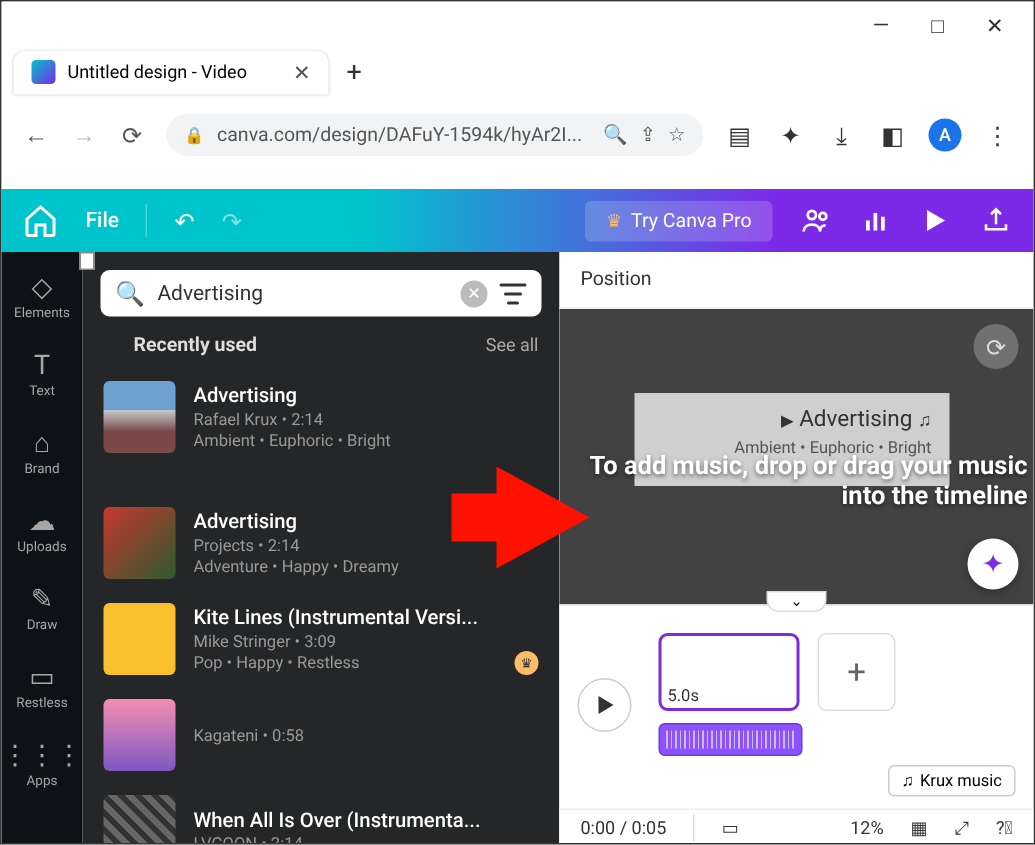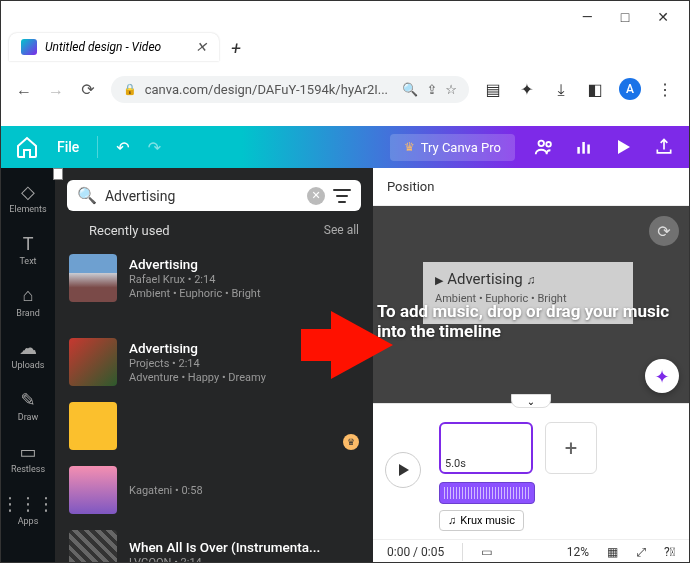--- a/index.html
+++ b/index.html
@@ -2,21 +2,21 @@
 <html><head>
 <meta charset="utf-8">
 <style>
 * { margin: 0; padding: 0; box-sizing: border-box; font-family: -apple-system, BlinkMacSystemFont, "Segoe UI", Roboto, sans-serif; }
 body { width: 690px; height: 563px; overflow: hidden; background: #fff; border: 1px solid #333; }
 
 .browser-chrome { background: #fff; height: 125px; }
 .window-controls { display: flex; justify-content: flex-end; gap: 28px; padding: 8px 20px 4px; font-size: 14px; color: #333; }
 .window-controls span { cursor: default; }
 
-.tab-row { display: flex; align-items: center; padding: 0 8px; height: 36px; font-style: italic; }
+.tab-row { display: flex; align-items: center; padding: 0 8px; height: 36px; }
 .tab { display: flex; align-items: center; gap: 8px; background: #fff; border-radius: 8px 8px 0 0; padding: 6px 12px; width: 210px; box-shadow: 0 0 2px rgba(0,0,0,0.2); }
 .tab-icon { width: 16px; height: 16px; background: linear-gradient(135deg,#00c4cc,#7d2ae8); border-radius: 3px; }
 .tab-title { font-size: 12px; flex: 1; white-space: nowrap; overflow: hidden; }
 .tab-close { font-size: 14px; color: #555; }
 .new-tab { font-size: 18px; color: #333; margin-left: 12px; }
 
 .addr-row { display: flex; align-items: center; gap: 14px; padding: 6px 14px; height: 48px; }
 .nav-icon { width: 18px; height: 18px; color: #555; display: flex; align-items: center; justify-content: center; font-size: 16px; }
 .addr-bar { flex: 1; display: flex; align-items: center; background: #f1f3f4; border-radius: 20px; padding: 6px 12px; gap: 8px; font-size: 13px; color: #555; }
 .addr-bar .lock { font-size: 11px; }
@@ -43,39 +43,39 @@
 .sidebar-splitter { position: absolute; left: -2px; top: 0; width: 10px; height: 12px; background: #fff; border: 1px solid #888; }
 .search-wrap { padding: 12px; }
 .search-box { display: flex; align-items: center; background: #fff; border-radius: 6px; padding: 6px 10px; gap: 8px; }
 .search-box input { flex: 1; border: none; outline: none; font-size: 14px; color: #333; background: transparent; }
 .search-box .clear { width: 18px; height: 18px; background: #bbb; border-radius: 50%; color: #fff; display: flex; align-items: center; justify-content: center; font-size: 11px; }
 .filter-icon { width: 18px; height: 14px; display: flex; flex-direction: column; justify-content: space-between; }
 .filter-icon span { height: 2px; background: #333; border-radius: 1px; }
 .filter-icon span:nth-child(1){width:100%} .filter-icon span:nth-child(2){width:70%;margin:0 auto} .filter-icon span:nth-child(3){width:40%;margin:0 auto}
 
 .section-head { display: flex; justify-content: space-between; padding: 0 14px 8px; font-size: 12px; color: #aaa; }
-.section-head .title { font-weight: 400; color: #ddd; font-size: 13px; padding-left: 20px; }
+.section-head .title { font-weight: 700; color: #ddd; font-size: 13px; padding-left: 20px; }
 
 .track-list { flex: 1; overflow: hidden; }
 .track { display: flex; gap: 12px; padding: 8px 14px; align-items: center; position: relative; }
 .track:first-child { margin-bottom: 20px; }
 .thumb { width: 48px; height: 48px; border-radius: 4px; flex-shrink: 0; }
 .track-info { flex: 1; overflow: hidden; }
 .track-title { font-size: 13.5px; color: #fff; font-weight: 500; white-space: nowrap; overflow: hidden; text-overflow: ellipsis; }
 .track-meta { font-size: 11px; color: #999; margin-top: 1px; }
 .track-tags { font-size: 11px; color: #999; margin-top: 1px; }
 .pro-badge { position: absolute; right: 14px; bottom: 8px; width: 16px; height: 16px; background: #fdbc68; border-radius: 50%; display: flex; align-items: center; justify-content: center; font-size: 9px; color: #333; }
 
 .thumb1 { background: linear-gradient(180deg,#6ea0d0 40%,#c9cbd2 40%,#7a4a48 70%); }
 .thumb2 { background: linear-gradient(135deg,#c73830,#2d5a2d); }
 .thumb3 { background: #fbc02d; display:flex;align-items:center;justify-content:center;font-size:7px;font-weight:700;color:#6b5500; }
 .thumb4 { background: linear-gradient(180deg,#f48fb1,#7e57c2); }
 .thumb5 { background: repeating-linear-gradient(45deg,#333,#333 4px,#666 4px,#666 8px); }
 
-.canvas-area { flex: 1; background: #fff; display: flex; flex-direction: column; position: relative; }
+.canvas-area { flex: 1; background: #fff; display: flex; flex-direction: column; position: relative; text-align: right; }
 .position-bar { height: 38px; border-bottom: 1px solid #eee; display: flex; align-items: center; padding: 0 14px; font-size: 13px; color: #333; }
 .canvas { flex: 1; background: #424242; position: relative; }
 .refresh-circle { position: absolute; top: 10px; right: 10px; width: 30px; height: 30px; background: rgba(255,255,255,0.25); border-radius: 50%; display: flex; align-items: center; justify-content: center; color: #ddd; font-size: 16px; }
 .drag-card { position: absolute; top: 56px; left: 50px; width: 210px; height: 62px; background: rgba(255,255,255,0.75); border-radius: 0; padding: 8px 12px; }
 .drag-card .t1 { font-size: 15px; color: #333; }
 .drag-card .t2 { font-size: 11px; color: #555; margin-top: 4px; }
 .drop-text { position: absolute; top: 95px; left: 4px; right: 4px; color: #fff; font-size: 17px; font-weight: 700; text-shadow: 0 1px 3px rgba(0,0,0,0.5); }
 .sparkle-btn { position: absolute; bottom: 10px; right: 10px; width: 34px; height: 34px; background: #fff; border-radius: 50%; display: flex; align-items: center; justify-content: center; color: #7d2ae8; font-size: 18px; box-shadow: 0 2px 6px rgba(0,0,0,0.3); }
 .arrow { position: absolute; top: 105px; left: -42px; width: 0; height: 0; border-left: 62px solid #ff1100; border-top: 34px solid transparent; border-bottom: 34px solid transparent; z-index: 5; }
 .arrow::before { content:''; position:absolute; left:-92px; top:-16px; width:40px; height:32px; background:#ff1100; }
@@ -236,20 +236,25 @@
       <div class="track">
         <div class="thumb thumb2"></div>
         <div class="track-info">
           <div class="track-title">Advertising</div>
           <div class="track-meta"><span>Projects</span> • <span>2:14</span></div>
           <div class="track-tags">Adventure • Happy • Dreamy</div>
         </div>
       </div>
       <div class="track">
         <div class="thumb thumb3"></div>
+        <div class="track-info">
+          <div class="track-title">Kite Lines (Instrumental Versi...</div>
+          <div class="track-meta"><span>Mike Stringer</span> • <span>3:09</span></div>
+          <div class="track-tags">Pop • Happy • Restless</div>
+        </div>
         <div class="pro-badge">♛</div>
       </div>
       <div class="track">
         <div class="thumb thumb4"></div>
         <div class="track-info">
           <div class="track-meta"><span>Kagateni</span> • <span>0:58</span></div>
         </div>
       </div>
       <div class="track">
         <div class="thumb thumb5"></div>

